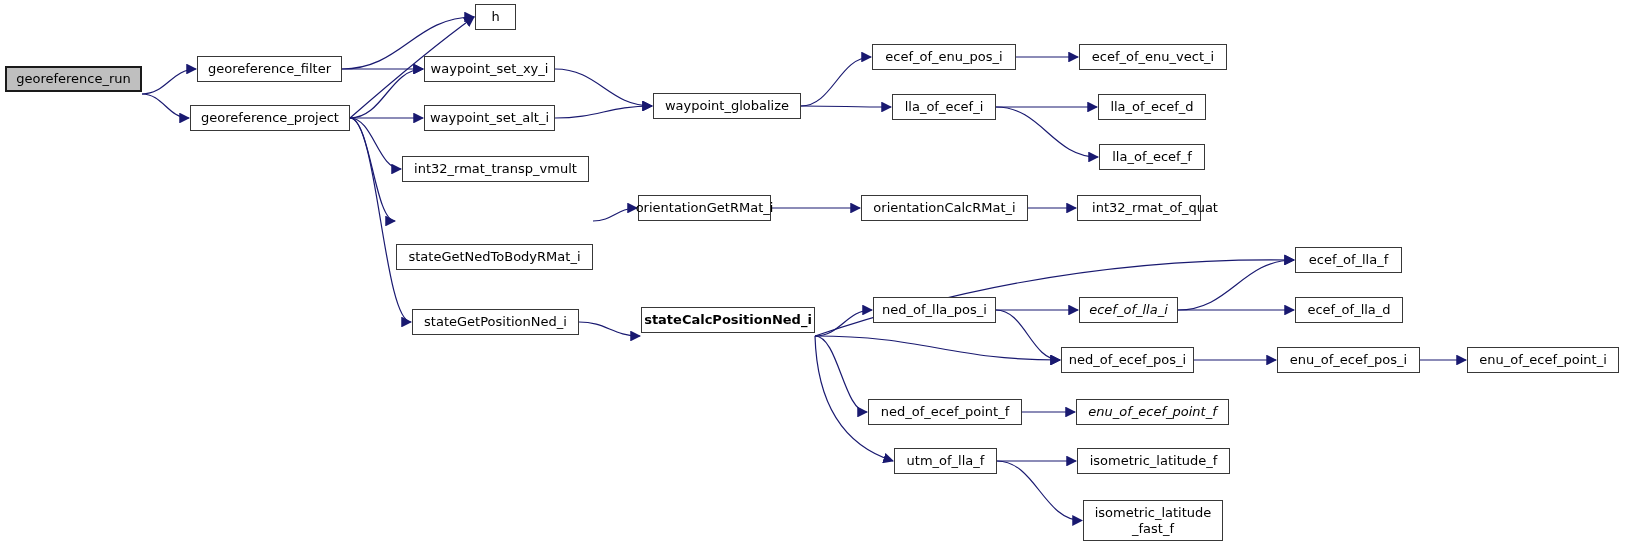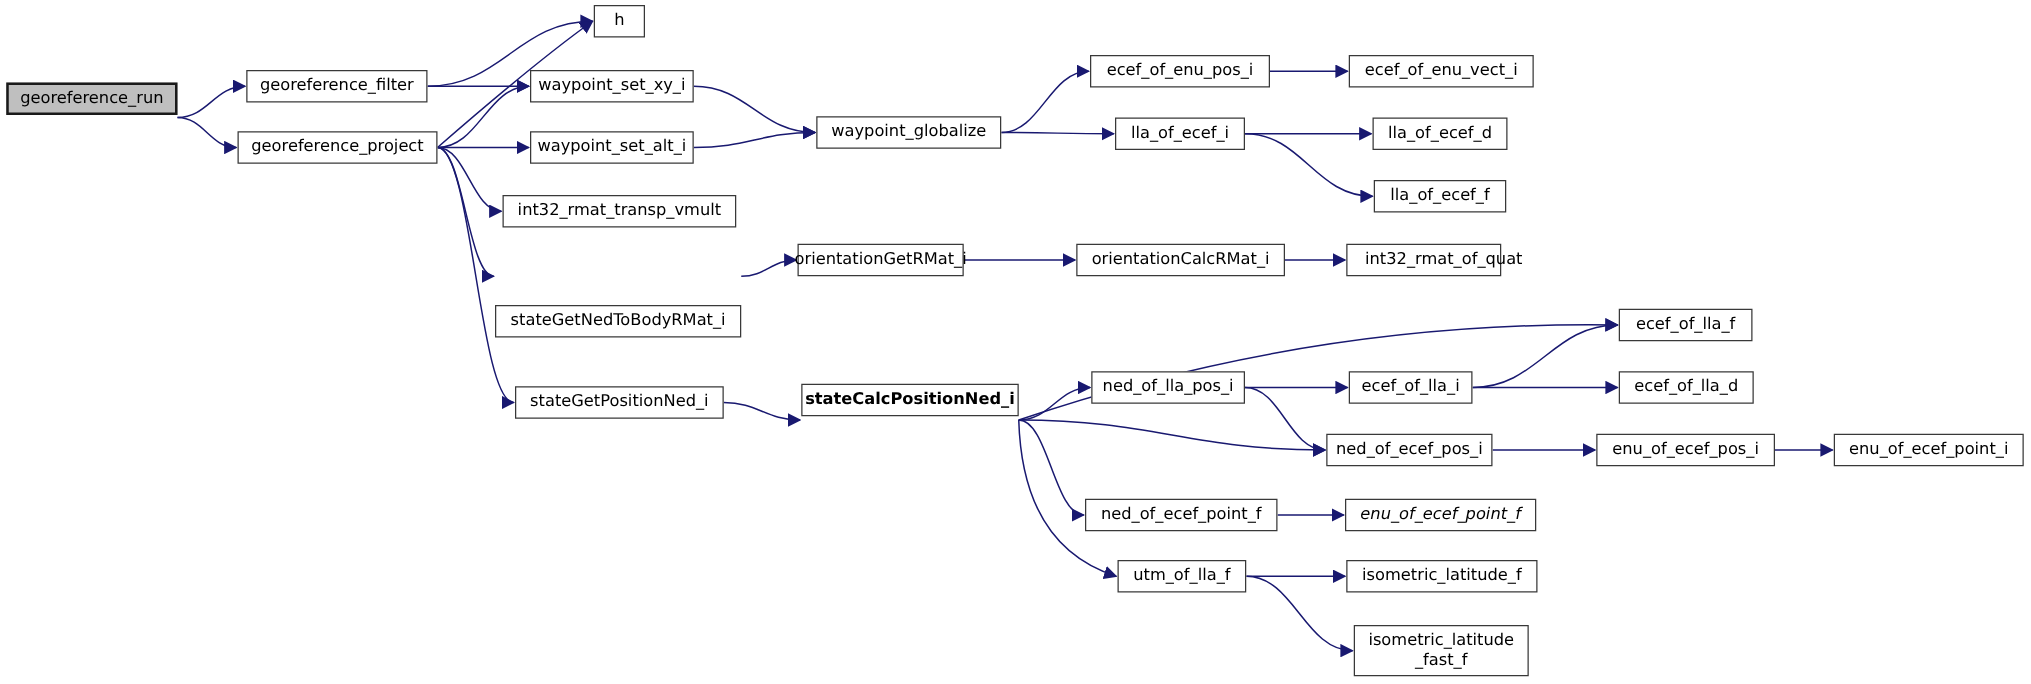--- a/index.html
+++ b/index.html
@@ -98,21 +98,21 @@
   <div class="node" id="n-ecef_of_enu_pos_i" style="left:872px; top:44px;  width:144px;">ecef_of_enu_pos_i</div>
   <div class="node" id="n-lla_of_ecef_i" style="left:892px; top:94px;  width:104px;">lla_of_ecef_i</div>
   <div class="node" id="n-orientationCalcRMat_i" style="left:861px; top:195px; width:167px;">orientationCalcRMat_i</div>
   <div class="node" id="n-ned_of_lla_pos_i" style="left:873px; top:297px; width:123px;">ned_of_lla_pos_i</div>
   <div class="node" id="n-ned_of_ecef_point_f" style="left:868px; top:399px; width:154px;">ned_of_ecef_point_f</div>
   <div class="node" id="n-utm_of_lla_f" style="left:894px; top:448px; width:103px;">utm_of_lla_f</div>
   <div class="node" id="n-ecef_of_enu_vect_i" style="left:1079px;top:44px;  width:148px;">ecef_of_enu_vect_i</div>
   <div class="node" id="n-lla_of_ecef_d" style="left:1098px;top:94px;  width:108px;">lla_of_ecef_d</div>
   <div class="node" id="n-lla_of_ecef_f" style="left:1099px;top:144px; width:106px;">lla_of_ecef_f</div>
   <div class="node" id="n-int32_rmat_of_quat" style="left:1077px;top:195px; width:124px;padding-left:32px;">int32_rmat_of_quat</div>
-  <div class="node" id="n-ecef_of_lla_i" style="left:1079px;top:297px; width:99px;">ecef_of_lla_i</div>
+  <div class="node" id="n-ecef_of_lla_i" style="left:1079px;top:297px; width:99px;font-style:italic;">ecef_of_lla_i</div>
   <div class="node" id="n-ned_of_ecef_pos_i" style="left:1061px;top:347px; width:133px;">ned_of_ecef_pos_i</div>
   <div class="node" id="n-enu_of_ecef_point_f" style="left:1076px;top:399px; width:153px;font-style:italic;">enu_of_ecef_point_f</div>
   <div class="node" id="n-isometric_latitude_f" style="left:1077px;top:448px; width:153px;">isometric_latitude_f</div>
   <div class="node tall" id="n-isometric_latitude_fast_f" style="left:1083px;top:500px; width:140px;">isometric_latitude
 _fast_f</div>
   <div class="node" id="n-ecef_of_lla_f" style="left:1295px;top:247px; width:107px;">ecef_of_lla_f</div>
   <div class="node" id="n-ecef_of_lla_d" style="left:1295px;top:297px; width:108px;">ecef_of_lla_d</div>
   <div class="node" id="n-enu_of_ecef_pos_i" style="left:1277px;top:347px; width:143px;">enu_of_ecef_pos_i</div>
   <div class="node" id="n-enu_of_ecef_point_i" style="left:1467px;top:347px; width:152px;">enu_of_ecef_point_i</div>
 </div>

